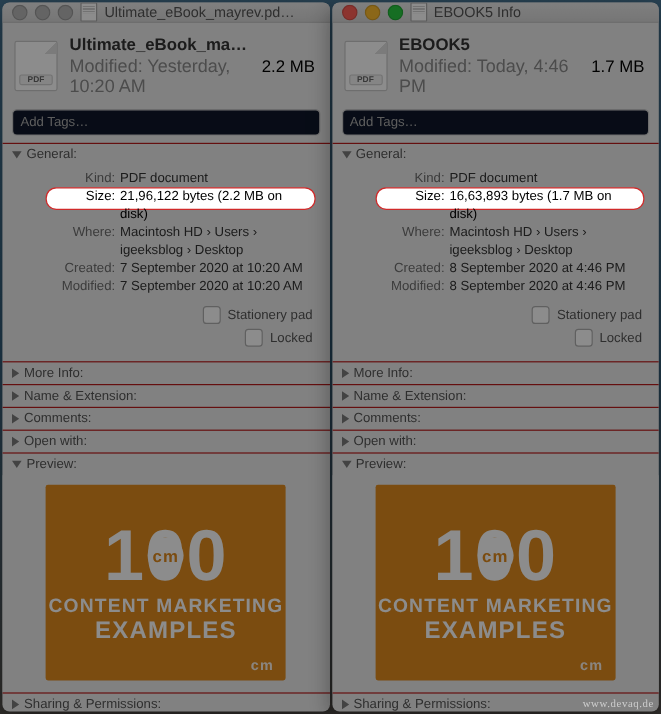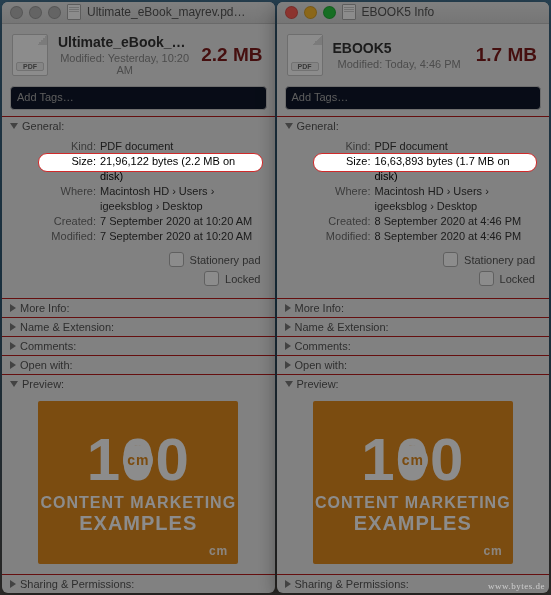--- a/index.html
+++ b/index.html
@@ -130,30 +130,28 @@
   .header-text { flex: 1 1 auto; min-width: 0; }
   .fname {
     font-size: 14px;
     font-weight: 600;
     color: #333;
     white-space: nowrap;
     overflow: hidden;
     text-overflow: ellipsis;
   }
   .modline {
-    font-size: 11px;
+    font-size: 15px;
     color: #8a8a8a;
     margin-top: 2px;
-    text-align: center;
   }
   .fsize {
-    font-size: 19px;
-    color: #7f1d1d;
+    font-size: 14px;
+    color: #000000;
     white-space: nowrap;
-    font-weight: bold;
   }
   .tags-field {
     margin: 0 8px 6px 8px;
     border: 1px solid #c9c9c9;
     border-radius: 4px;
     padding: 4px 6px;
     font-size: 11px;
     color: #aaa;
     background: #0f172a;
     height: 15px;
@@ -545,13 +543,13 @@
         <div class="sec-header">
           <span class="tri right"></span>
           <span>Sharing &amp; Permissions:</span>
         </div>
       </div>
   </div>
 
 </div>
 
 <div class="darken"></div>
-<div class="watermark">www.bytes.de</div>
+<div class="watermark">www.devaq.de</div>
 
 </body></html>

